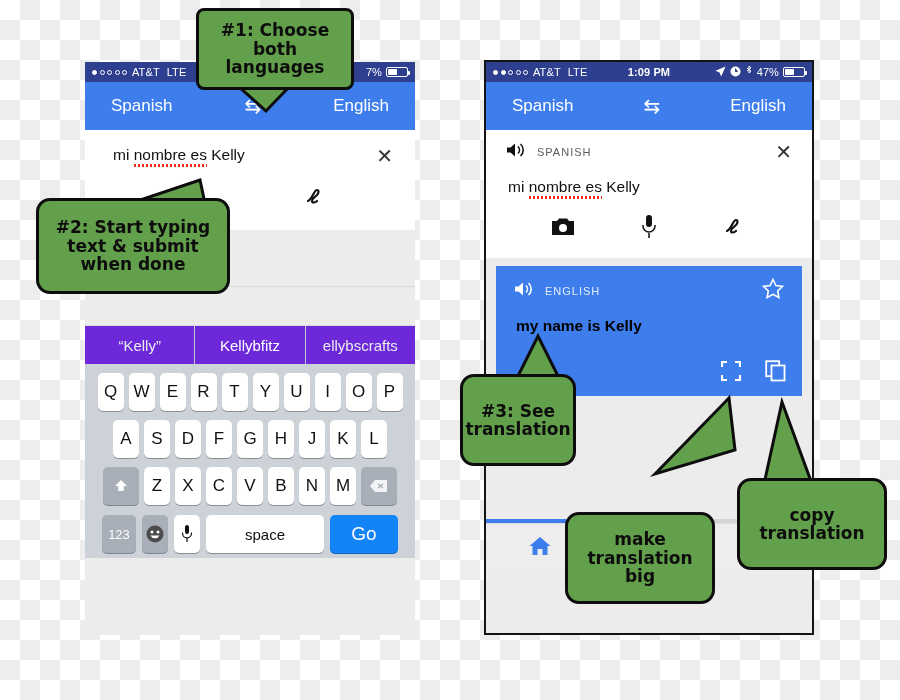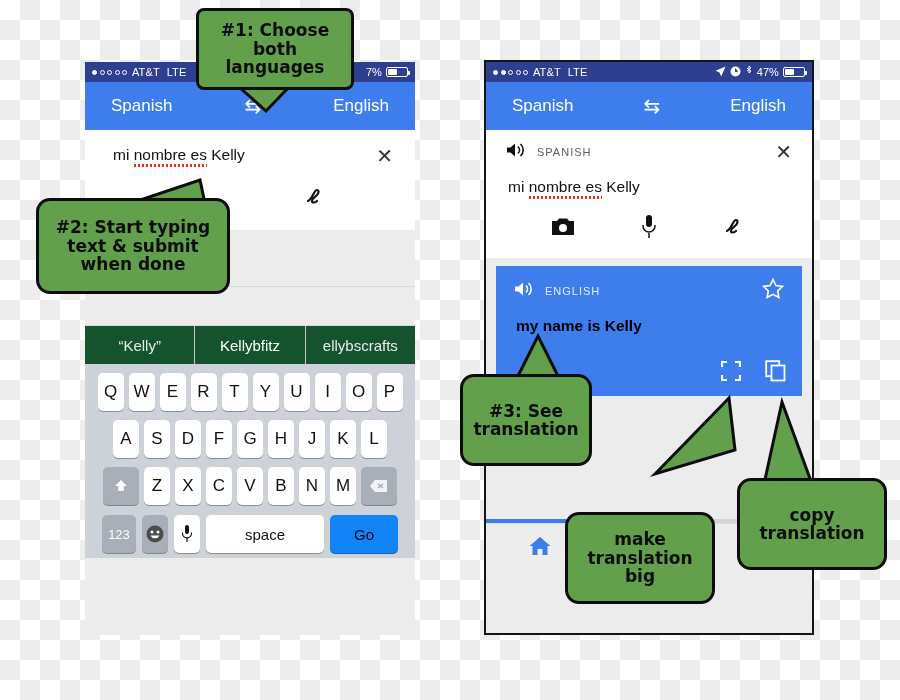--- a/index.html
+++ b/index.html
@@ -93,41 +93,41 @@
     padding: 14px 34px 16px;
   }
   .icon-row .ib { width: 34px; text-align: center; }
 
   .gap-body { background: #ececec; }
   .sep { height: 1px; background: #dadada; }
 
   
   .kb { background: #cdd2d9; padding-bottom: 5px; }
   .suggest {
-    height: 38px; background: #14532d; display: flex; align-items: stretch;
+    height: 38px; background: #6d28d9; display: flex; align-items: stretch;
     color: #fff; font-size: 15px;
   }
   .suggest > div {
     flex: 1; display: flex; align-items: center; justify-content: center;
     border-right: 1px solid #c3c9cf; overflow: hidden; white-space: nowrap;
   }
   .suggest > div:last-child { border-right: none; }
   .suggest .dim { color: #e9eced; }
   .krow { display: flex; justify-content: center; gap: 5px; margin-top: 9px; }
   .key {
     background: #fff; border-radius: 5px;
     box-shadow: 0 1px 0 #8b9097;
     height: 38px; min-width: 26px; flex: 0 0 26px;
     display: flex; align-items: center; justify-content: center;
     font-size: 17px; color: #111;
   }
   .key.wide { flex: 0 0 36px; }
   .key.grey { background: #a8afb8; box-shadow: 0 1px 0 #80868e; color: #fff; }
   .key.space { flex: 0 0 118px; font-size: 15px; }
-  .key.go { flex: 0 0 68px; background: #1383f8; color: #000000; font-size: 15px; box-shadow: 0 1px 0 #0c63bd; text-align: right; }
+  .key.go { flex: 0 0 68px; background: #1383f8; color: #ffffff; font-size: 19px; box-shadow: 0 1px 0 #0c63bd; text-align: right; }
   .key.num { flex: 0 0 34px; font-size: 13px; }
   .krow.bottom { margin-top: 10px; gap: 6px; align-items: center; }
 
   
   .card { background: #fff; padding: 12px 20px 14px; }
   .card-head { display: flex; align-items: center; gap: 12px; }
   .card-head .lbl { font-size: 11px; letter-spacing: 1px; color: #5c5c5c; }
   .card-head .sp-right { margin-left: auto; }
   .card-body { font-size: 15.5px; color: #111; padding: 16px 2px 2px; }
   .card .icon-row { padding: 16px 14px 0; }
@@ -164,21 +164,21 @@
     font-family: "DejaVu Sans", sans-serif;
     font-size: 17px; line-height: 1.08; font-weight: 600;
     display: flex; align-items: center; justify-content: center;
     padding: 6px 10px;
   }
   .tail { position: absolute; z-index: 39; }
   .tail svg { display: block; overflow: visible; }
 
   #callout-1 { left: 196px; top: 8px;  width: 158px; height: 82px; border-radius: 8px; }
   #callout-2 { left: 36px;  top: 198px; width: 194px; height: 96px; }
-  #callout-3 { left: 460px; top: 374px; width: 132px; height: 92px; }
+  #callout-3 { left: 460px; top: 374px; width: 116px; height: 92px; }
   #callout-4 { left: 565px; top: 468px; width: 150px; height: 92px; margin-top: 44px; }
   #callout-5 { left: 737px; top: 478px; width: 150px; height: 92px; }
 </style>
 </head>
 <body>
 
 <div class="phone" id="phone-left">
 
   <div class="statusbar">
     <div class="sb-left">
@@ -315,20 +315,21 @@
       <span class="dots">
         <i class="dot on"></i>
           <i class="dot on"></i>
           <i class="dot"></i>
           <i class="dot"></i>
           <i class="dot"></i>
       </span>
       <span class="sb-carrier">AT&amp;T</span>
       <span class="sb-lte">LTE</span>
     </div>
+    <div class="sb-center">1:09 PM</div>
     <div class="sb-right">
       <span class="ic-loc">
         <svg width="11" height="11" viewBox="0 0 11 11">
             <path d="M10.5.5L.5 4.8l4 1.7 1.7 4z" fill="#fff"></path>
           </svg>
       </span>
       <span class="ic-alarm">
         <svg width="11" height="11" viewBox="0 0 11 11">
             <circle cx="5.5" cy="5.5" r="5" fill="#fff"></circle>
             <path d="M5.5 2.6v3h2.2" stroke="#2e3f8f" stroke-width="1"></path>

